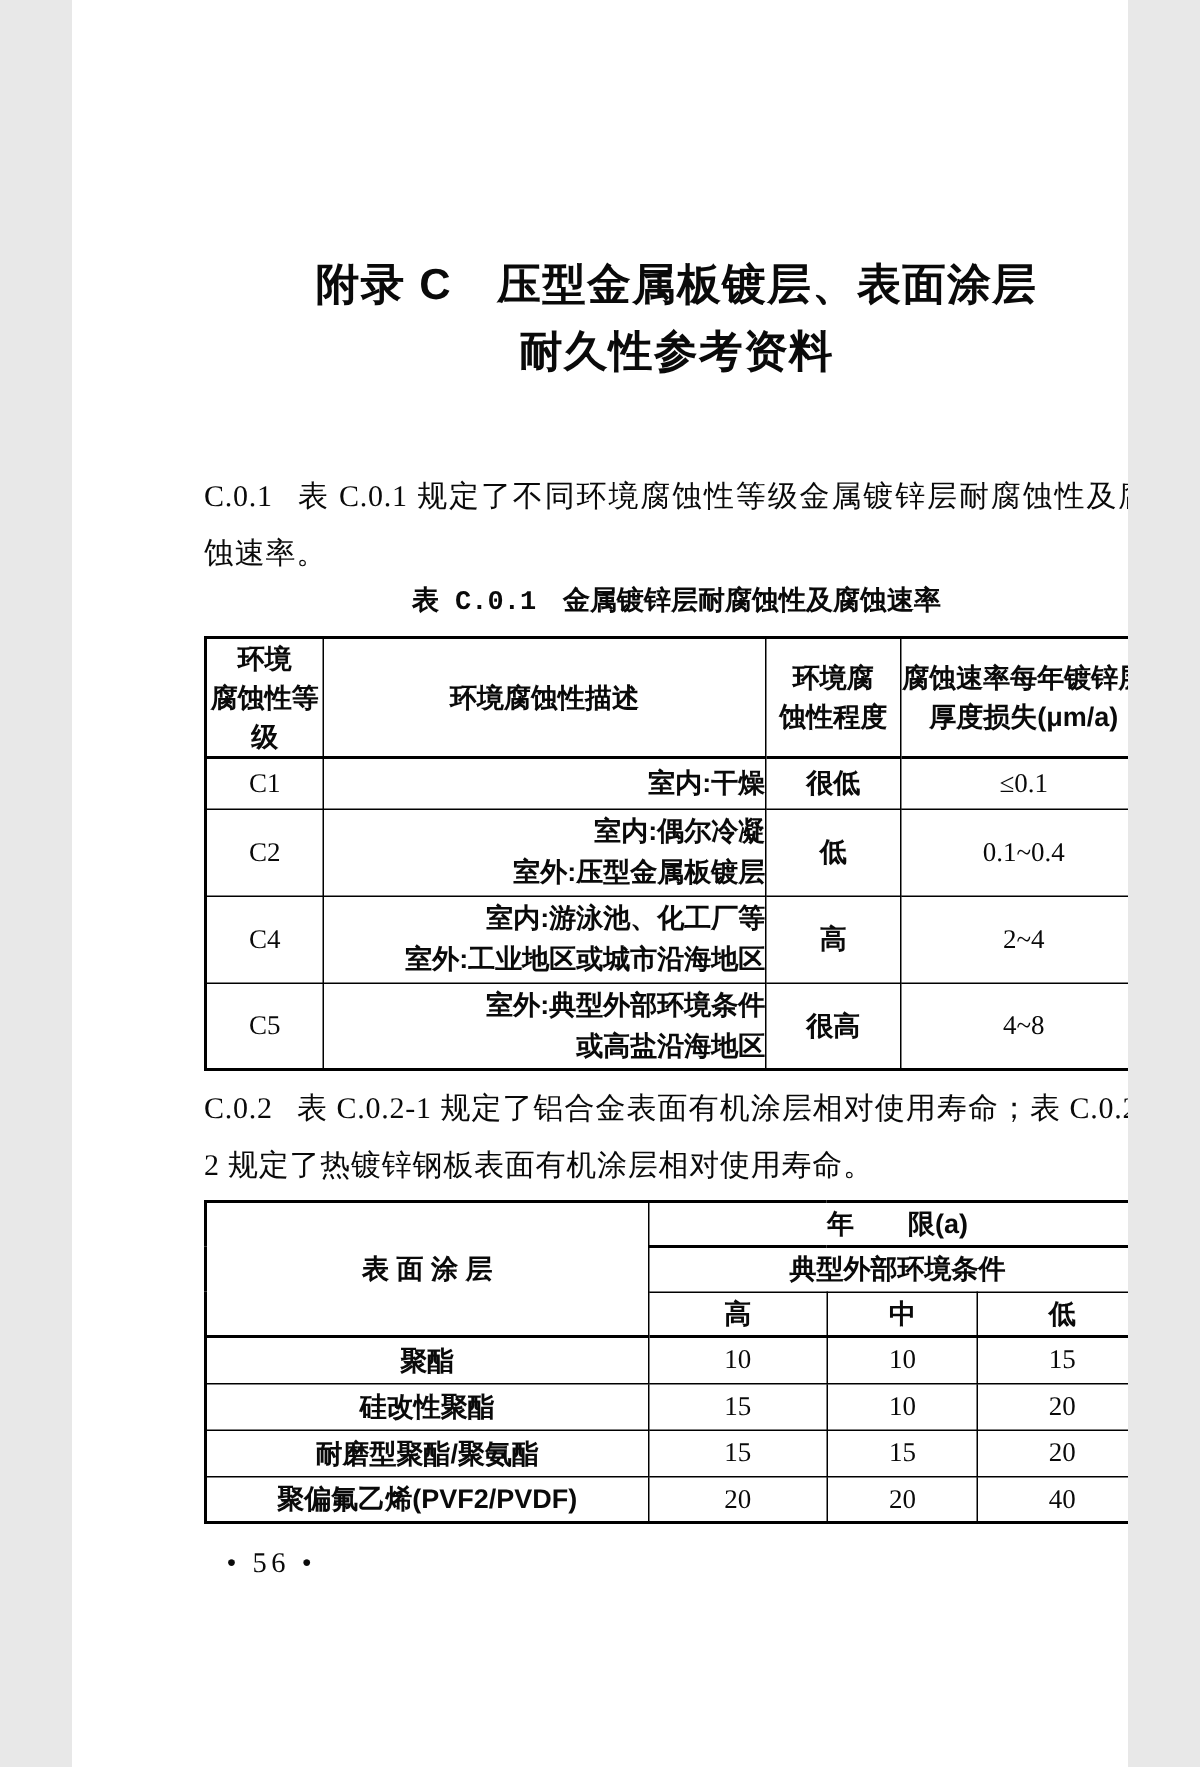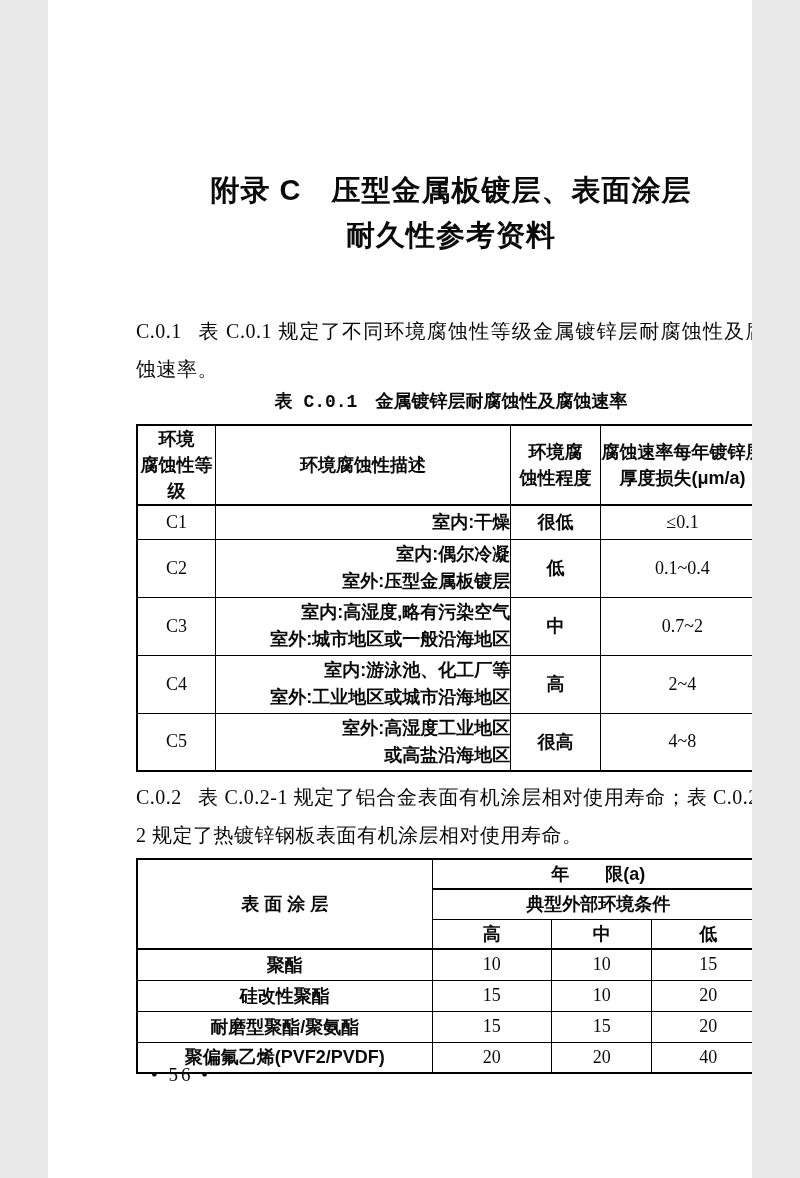--- a/index.html
+++ b/index.html
@@ -45,21 +45,21 @@
   .t1 td.desc div { line-height:27px; }
 
   
   .t2 { margin-top:4px; }
   .t2 tr { height:30px; }
   .t2 tr.year td { border-bottom-width:2px; }
   .t2 tr.subhdr td { border-bottom-width:2px; }
   .t2 tr.data { height:31px; }
 
   .page-number {
-    position:absolute; left:103px; top:1064px;
+    position:absolute; left:103px; top:1032px;
     font-size:19px; letter-spacing:3px;
   }
 </style>
 </head>
 <body>
 
 <div class="page">
   <div class="content">
 
     <div class="doc-title">
@@ -108,44 +108,35 @@
         <tr>
           <td class="num">C2</td>
           <td class="cjk desc">
             <div>室内:偶尔冷凝</div>
             <div>室外:压型金属板镀层</div>
           </td>
           <td class="cjk">低</td>
           <td class="num">0.1~0.4</td>
         </tr>
 
-        <tr>
-          <td class="num">C3</td>
-          <td class="cjk desc">
-            <div>室内:高湿度,略有污染空气</div>
-            <div>室外:城市地区或一般沿海地区</div>
-          </td>
-          <td class="cjk">中</td>
-          <td class="num">0.7~2</td>
-        </tr>
 
         <tr>
           <td class="num">C4</td>
           <td class="cjk desc">
             <div>室内:游泳池、化工厂等</div>
             <div>室外:工业地区或城市沿海地区</div>
           </td>
           <td class="cjk">高</td>
           <td class="num">2~4</td>
         </tr>
 
         <tr>
           <td class="num">C5</td>
           <td class="cjk desc">
-            <div>室外:高湿度工业地区</div>
+            <div>室外:典型外部环境条件</div>
             <div>或高盐沿海地区</div>
           </td>
           <td class="cjk">很高</td>
           <td class="num">4~8</td>
         </tr>
       </tbody>
     </table>
 
     <p class="clause clause-2"><span class="clause-label">C.0.2</span><span>表 C.0.2-1 规定了铝合金表面有机涂层相对使用寿命；表 C.0.2-2 规定了热镀锌钢板表面有机涂层相对使用寿命。</span></p>
 

